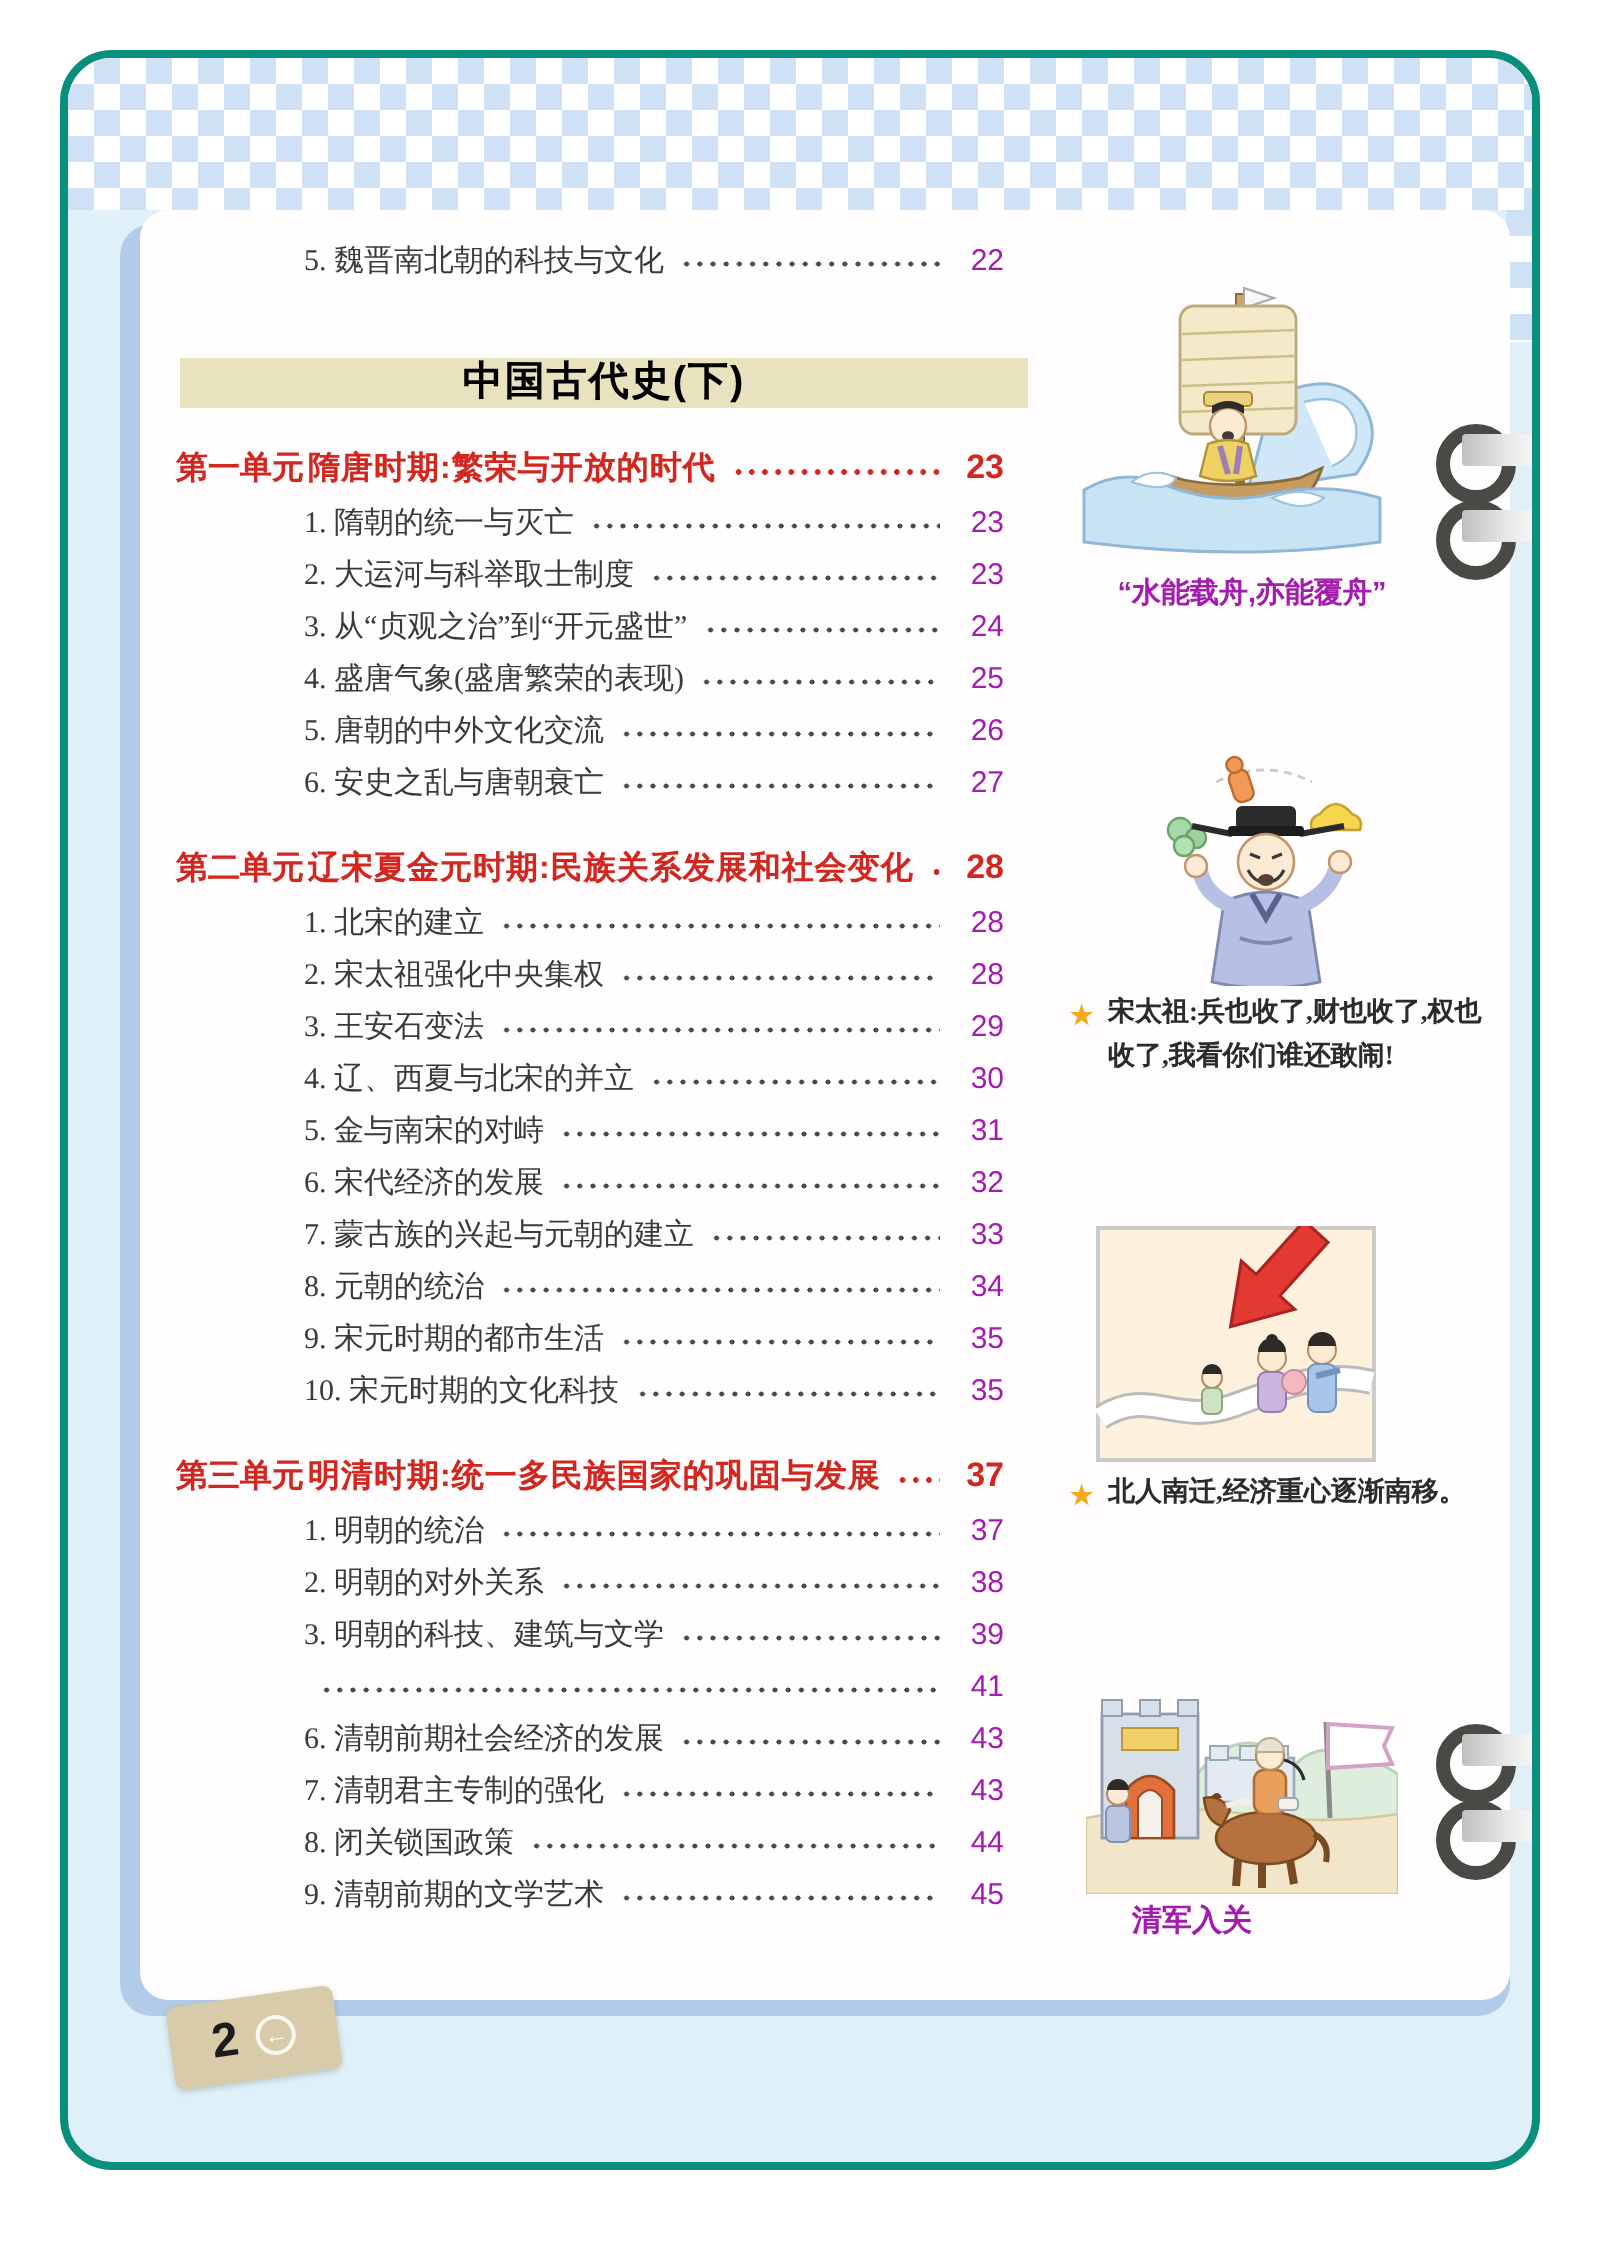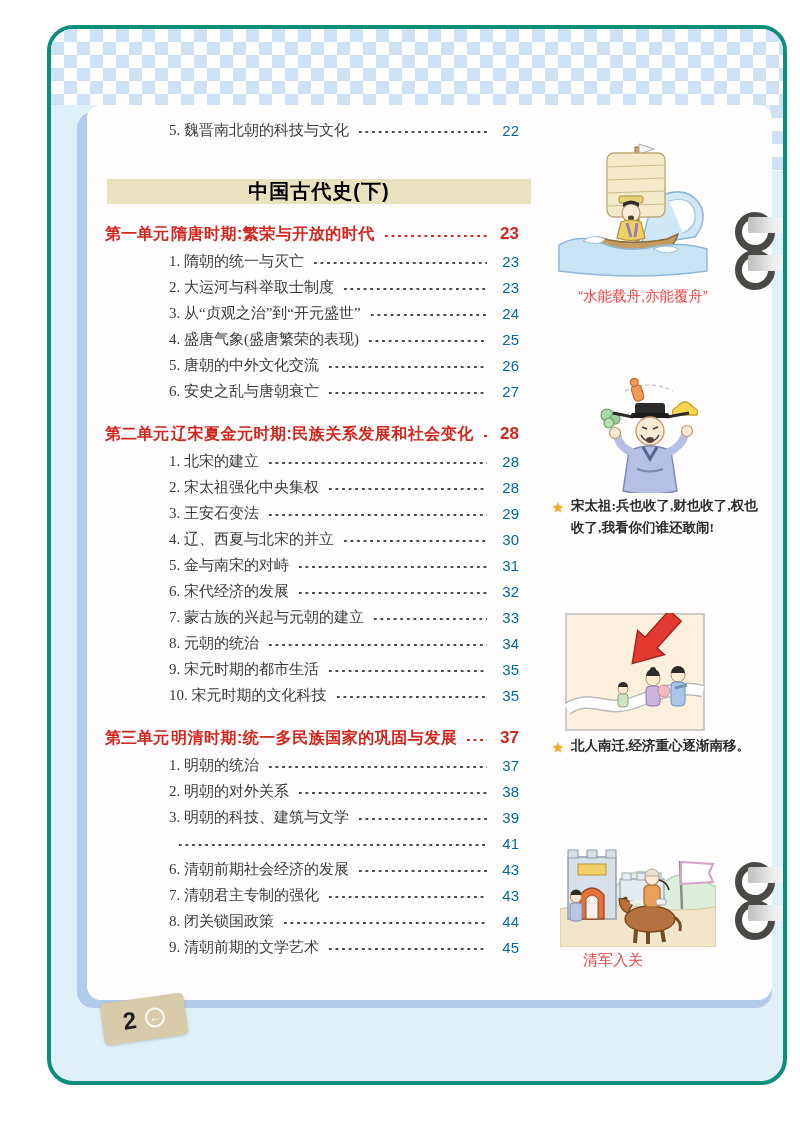--- a/index.html
+++ b/index.html
@@ -3,21 +3,21 @@
 <meta charset="utf-8">
 <style>
   * { margin:0; padding:0; box-sizing:border-box; }
   html,body { width:800px; height:1127px; background:#ffffff; overflow:hidden;
               font-family:"Liberation Sans",sans-serif; }
   body { position:relative; }
 
   
   .board { position:absolute; left:30px; top:25px; width:740px; height:1060px;
            background:#dff0f9; border:4px solid #0b8f7d; border-radius:26px;
-           overflow:hidden;margin-left:17px; }
+           overflow:hidden; }
   .checker-band { position:absolute; left:0; top:0; right:0; height:76px;
            background-color:#fff;
            background-image:conic-gradient(#cfe2f5 25%, transparent 0 50%, #cfe2f5 0 75%, transparent 0);
            background-size:26px 26px; }
   .checker-strip { position:absolute; right:0; top:76px; width:13px; height:66px;
            background:repeating-linear-gradient(180deg,#cfe2f5 0 13px,#ffffff 13px 26px); }
 
   
   .under-page { position:absolute; left:26px; top:83px; width:695px; height:896px;
            background:#b3cbea; border-radius:16px; }
@@ -44,37 +44,37 @@
            color:rgba(255,255,255,.95); font-size:12px; font-weight:bold; line-height:1; }
 
   
   .toc { position:absolute; left:18px; top:0; width:414px; padding-top:12px; color:#333; }
   .toc-row { display:flex; align-items:center; height:26px; padding-left:64px;
            font-family:"Liberation Serif",serif; font-size:15px; color:#3a3a3a; }
   .toc-row .t { flex:none; white-space:nowrap; }
   .dots { flex:1; align-self:center; height:10px; margin:3px 6px 0 8px;
            background-image:radial-gradient(circle,#4a4a4a 1.15px,transparent 1.35px);
            background-size:6.6px 10px; background-repeat:repeat-x; background-position:0 50%; }
-  .pg { flex:none; min-width:26px; text-align:right; font-size:15px; color:#0369a1;
+  .pg { flex:none; min-width:26px; text-align:right; font-size:15px; color:#a21caf;
            font-family:"Liberation Sans",sans-serif; }
 
   .banner { margin:36px 0 0 2px; width:424px; height:25px; background:#e9e2bf;
            text-align:center; font-weight:bold; font-size:20px; line-height:25px;
            color:#000000; letter-spacing:1px; }
 
   .unit-header { display:flex; align-items:center; height:28px; margin-top:16px;
            font-weight:bold; font-size:16px; color:#d2261f; }
   .unit-header .unit-label { flex:none; width:66px; }
   .unit-header .unit-title { flex:none; white-space:nowrap; letter-spacing:.5px; }
   .unit-header .dots { background-image:radial-gradient(circle,#d2261f 1.3px,transparent 1.5px); }
   .unit-header .pg { color:#d2261f; font-weight:bold; font-size:17px; }
 
   
   .illus { position:absolute; }
-  .cap-quote { position:absolute; font-weight:normal; font-size:14.5px; color:#ef4444;
+  .cap-quote { position:absolute; font-weight:bold; font-size:14.5px; color:#a21caf;
            text-align:center; font-family:"Liberation Sans",sans-serif; }
   .cap-star { position:absolute; font-family:"Liberation Serif",serif; font-weight:bold;
            font-size:13.5px; color:#2b2b2b; line-height:1.65; padding-left:19px; }
   .cap-star .star { position:absolute; left:0; top:2px; color:#f7a81d; font-size:13px;
            font-family:"Liberation Sans",sans-serif; }
 </style>
 </head>
 <body>
 
 <div class="board">

